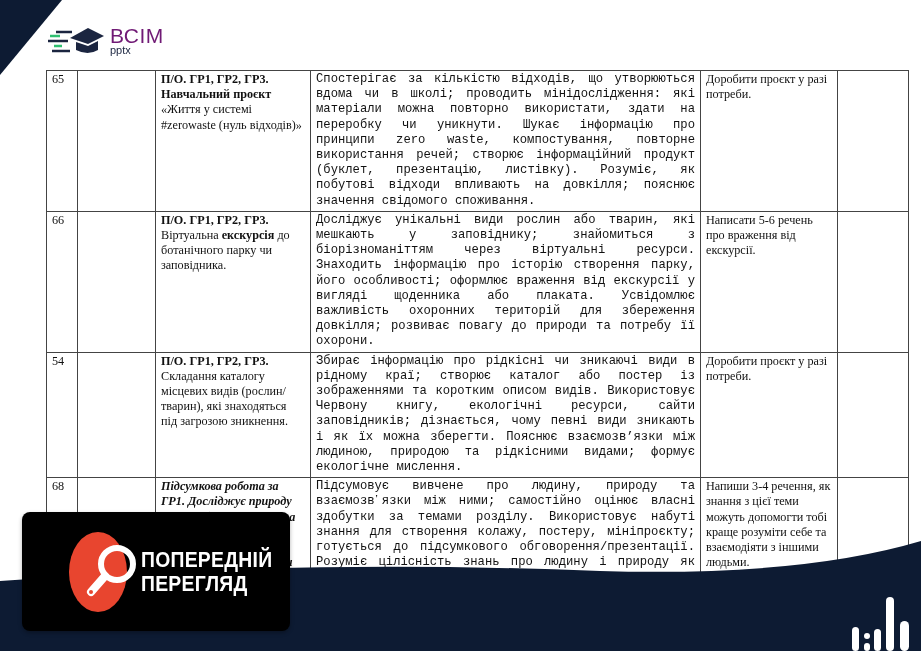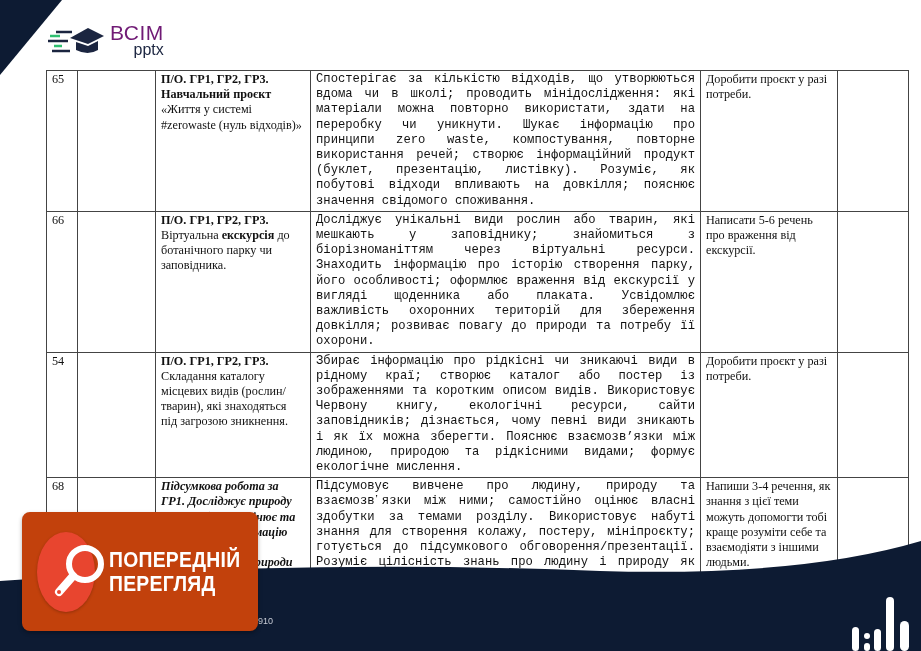--- a/index.html
+++ b/index.html
@@ -11,21 +11,21 @@
   }
   .corner-tl {
     position:absolute; left:0; top:0; width:0; height:0;
     border-top:75px solid #0d1b33;
     border-right:62px solid transparent;
   }
   .logo { position:absolute; left:48px; top:20px; height:40px; display:flex; align-items:center; }
   .logo-mark { width:58px; height:32px; position:relative; }
   .logo-text { margin-left:4px; line-height:1; }
   .logo-title { font-family:"Liberation Sans", sans-serif; font-size:21px; color:#701a75; letter-spacing:0.5px; }
-  .logo-sub { font-family:"Liberation Sans", sans-serif; font-size:16px; color:#1b2540; margin-top:-1px;text-align:right; }
+  .logo-sub { font-family:"Liberation Sans", sans-serif; font-size:11px; color:#1b2540; margin-top:-1px; }
 
   table.plan {
     position:absolute; left:46px; top:70px;
     border-collapse:collapse;
     table-layout:fixed;
     width:862px;
     font-size:12.2px;
     line-height:15.2px;
     border-radius:23px;
   }
@@ -37,23 +37,23 @@
   td.num { text-align:left; padding-left:12px; }
   td.desc { text-align:justify;font-family:Liberation Mono, monospace; }
   .b { font-weight:bold; }
   .bi { font-weight:bold; font-style:italic; }
 
   .footer-band {
     position:absolute; left:0; bottom:0; width:921px; height:110px;
   }
   .preview-badge {
     position:absolute; left:22px; top:512px; width:236px; height:119px;
-    background:#c2410c; border-radius:8px;
+    background:#000000; border-radius:8px;
     box-shadow:0 2px 4px rgba(0,0,0,0.3);
-    display:flex; align-items:center;
+    display:flex; align-items:center;padding-left:32px;
   }
   .preview-circle {
     width:80px; height:80px; border-radius:50%;
     background:#e8452f; margin-left:15px; position:relative;
     box-shadow:0 1px 3px rgba(0,0,0,0.25);
   }
   .preview-text {
     margin-left:14px;
     font-family:"Liberation Sans", sans-serif; font-weight:bold;
     color:#ffffff; font-size:22px; line-height:24px;

